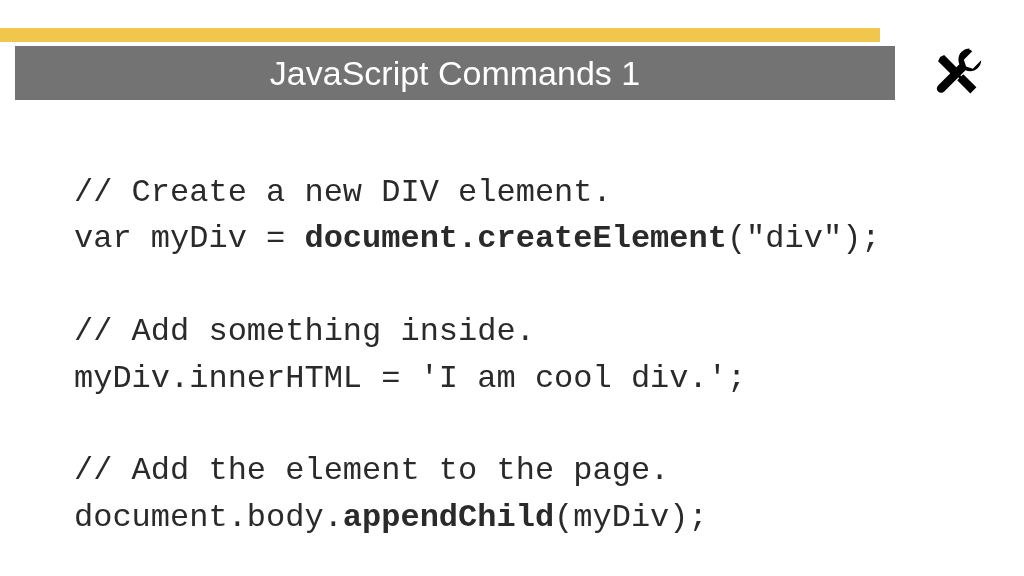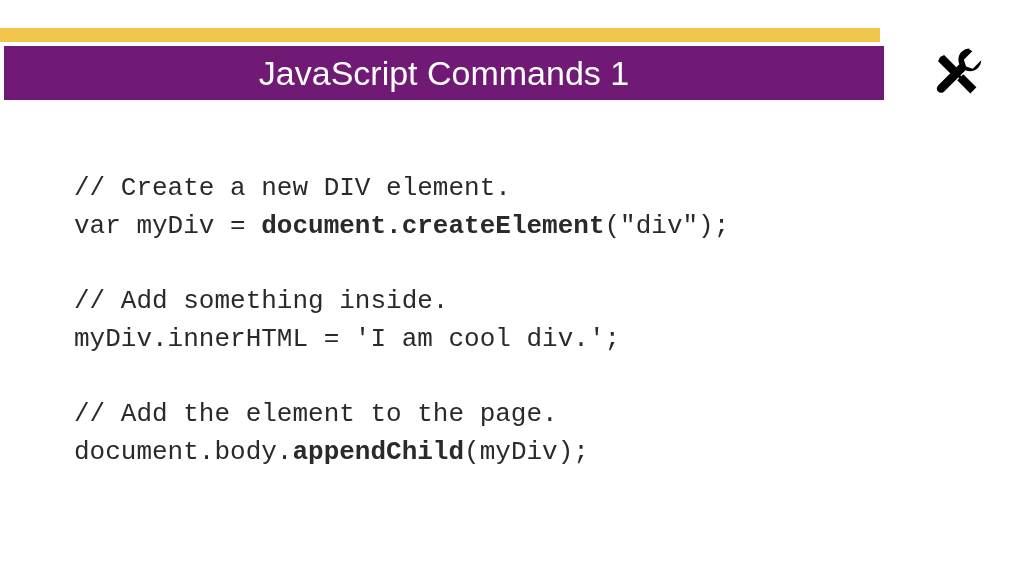--- a/index.html
+++ b/index.html
@@ -19,24 +19,24 @@
       position: absolute;
       top: 28px;
       left: 0;
       width: 880px;
       height: 14px;
       background: #f0c64c;
     }
     .title-bar {
       position: absolute;
       top: 46px;
-      left: 4px;
+      left: 15px;
       width: 880px;
       height: 54px;
-      background: #701a75;
+      background: #737373;
       display: flex;
       align-items: center;
       justify-content: center;
       text-align: right;
     }
     .title-text {
       color: #ffffff;
       font-size: 34px;
       font-weight: 400;
       font-family: 'Segoe UI', Arial, sans-serif;
@@ -46,21 +46,21 @@
       top: 44px;
       right: 40px;
       width: 56px;
       height: 56px;
     }
     .code-area {
       position: absolute;
       top: 170px;
       left: 74px;
       font-family: 'Courier New', Courier, monospace;
-      font-size: 26px;
+      font-size: 32px;
       color: #2a2a2a;
       line-height: 1.45;
       white-space: pre;
     }
     .bold {
       font-weight: bold;
     }
   </style>
 </head>
 <body>

